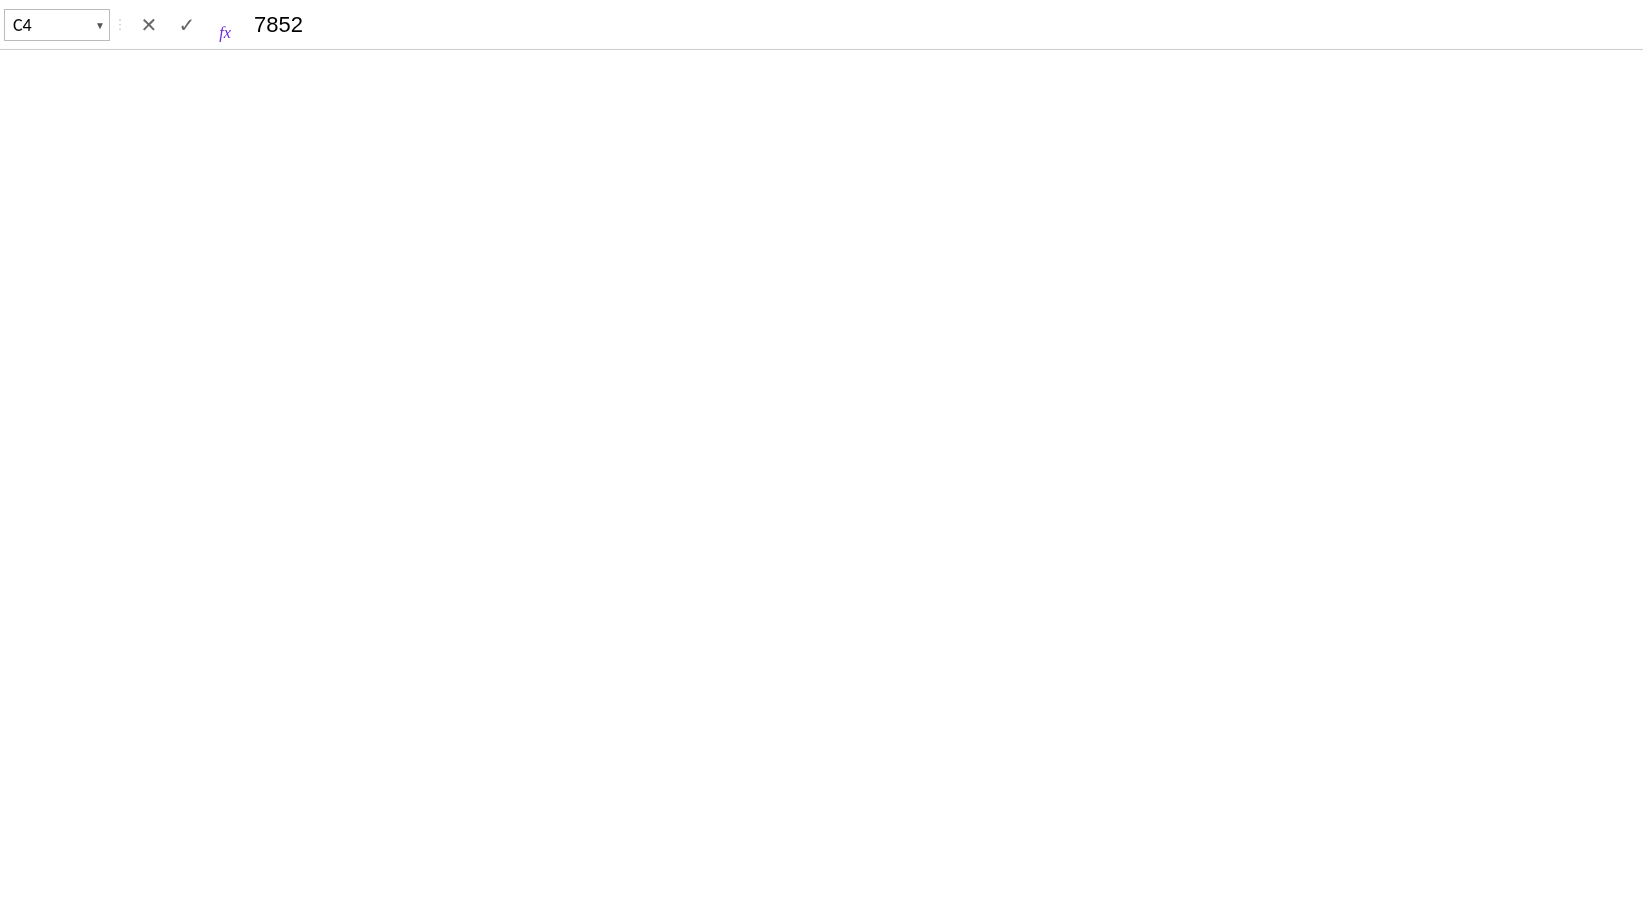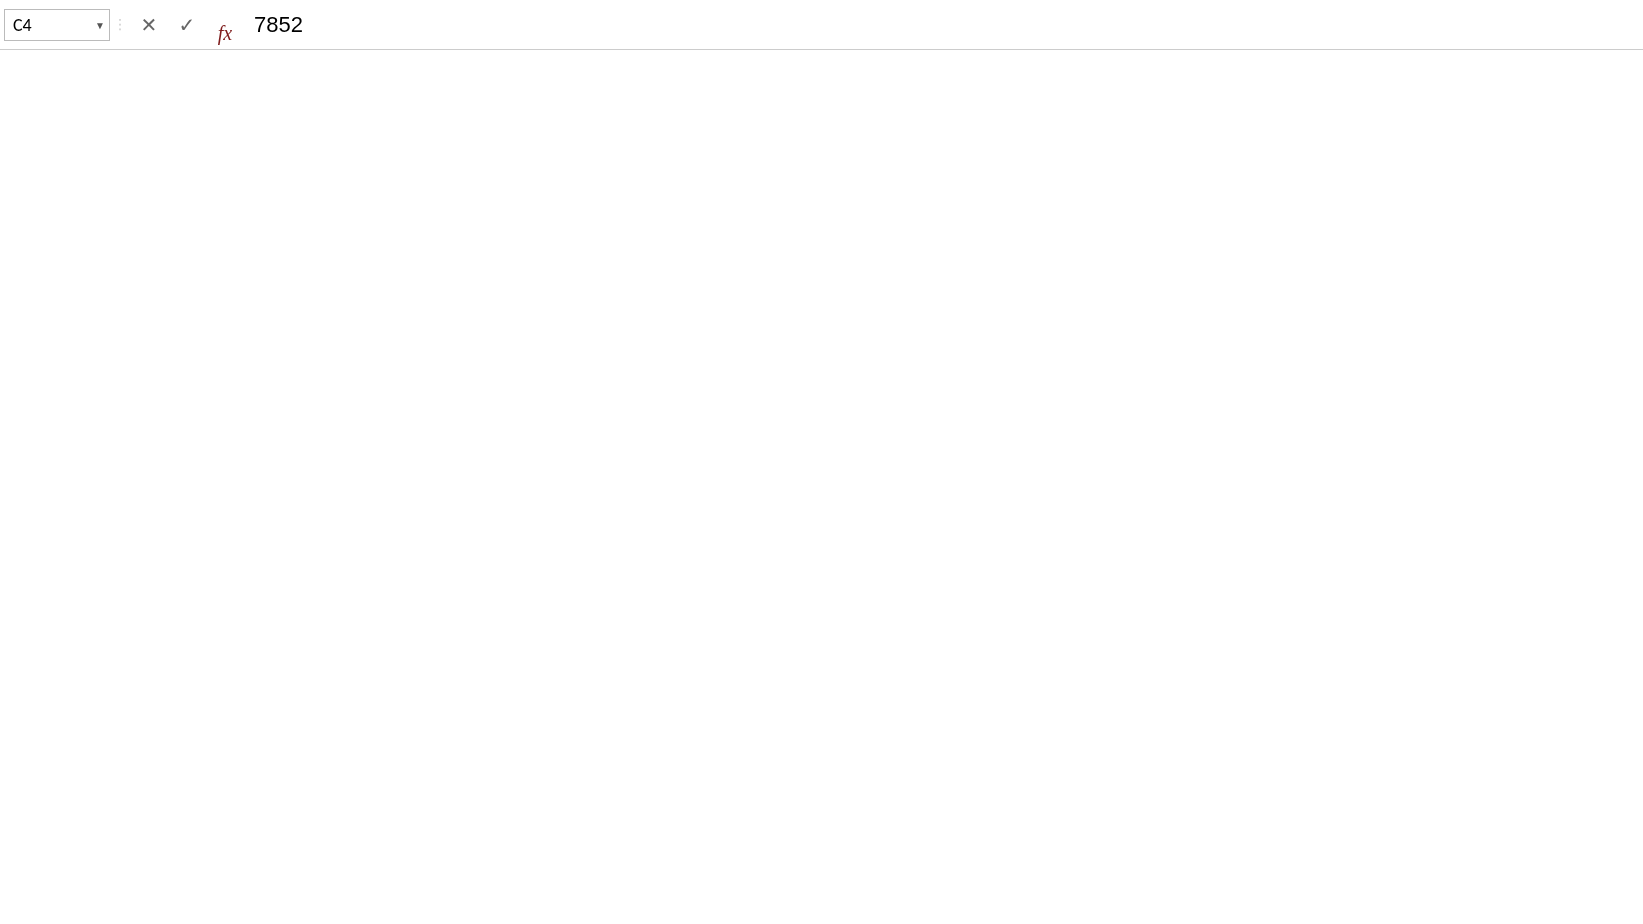--- a/index.html
+++ b/index.html
@@ -37,21 +37,21 @@
     .fb-btn {
       width: 38px;
       height: 32px;
       display: flex;
       align-items: center;
       justify-content: center;
       color: #666;
       font-size: 20px;
       cursor: pointer;
     }
-    .fb-btn.fx { font-style: italic; font-family: 'Times New Roman', serif; color:#7f1d1d; font-size:20px;margin-top:17px;}
+    .fb-btn.fx { font-style: italic; font-family: 'Times New Roman', serif; color:#6d28d9; font-size:16px;margin-top:17px;}
     .formula-input {
       flex: 1;
       height: 32px;
       border: none;
       padding: 0 10px;
       font-size: 22px;
       outline: none;
       background:#fff;
     }
 

